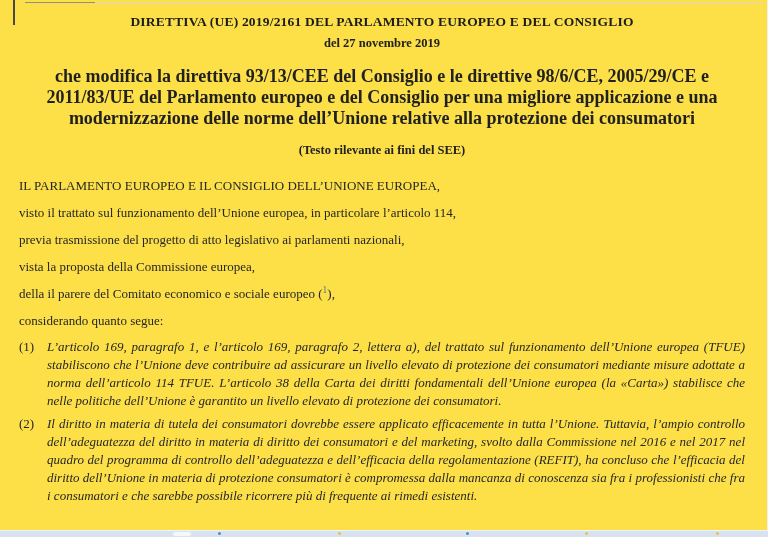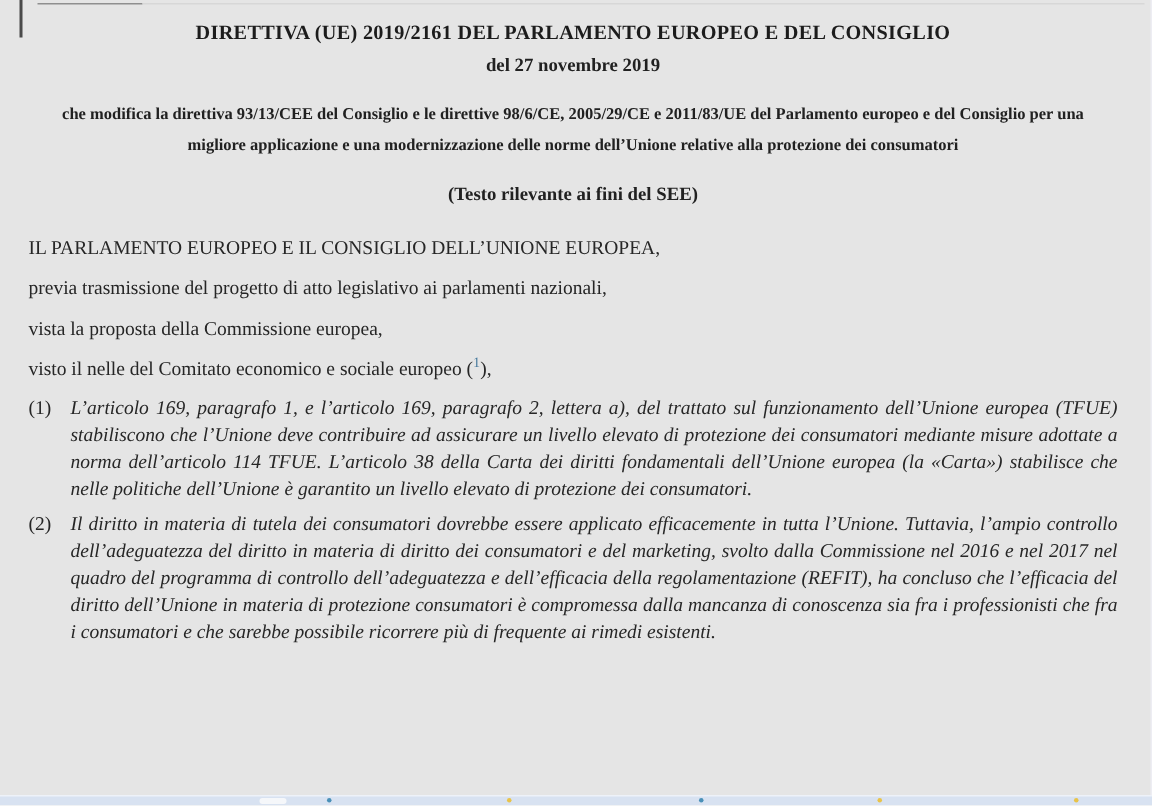--- a/index.html
+++ b/index.html
@@ -1,20 +1,20 @@
 <!DOCTYPE html>
 <html><head>
 <meta charset="utf-8">
 <style>
   html, body { margin: 0; padding: 0; background: #ffffff; }
   .page {
     position: relative;
     width: 768px;
     height: 537px;
-    background: #e5e5e5;
+    background: #fde047;
     overflow: hidden;
     font-family: "Liberation Serif", "DejaVu Serif", serif;
     color: #212121;
   }
   
   .frag-vline {
     position: absolute; left: 13px; top: 0;
     width: 2px; height: 25px; background: #4a4a4a;
   }
   .frag-hline-dark {
@@ -35,21 +35,21 @@
     margin: 0; text-align: center;
     font-size: 13.5px; font-weight: bold; line-height: 18px;
     letter-spacing: 0.2px; color: #1c1c1c;
   }
   .doc-date {
     margin: 4px 0 0; text-align: center;
     font-size: 12.5px; font-weight: bold; line-height: 16px;
   }
   .doc-subtitle {
     margin: 15px auto 0; max-width: 716px; text-align: center;
-    font-size: 11px; font-weight: bold; line-height: 21px;
+    font-size: 18px; font-weight: bold; line-height: 21px;
   }
   .doc-note {
     margin: 13px 0 18px; text-align: center;
     font-size: 12.5px; font-weight: bold; line-height: 17px;
   }
   .pre {
     margin: 10px 0 0; font-size: 13px; line-height: 17px; color: #262626;
   }
   .fn { font-size: 9.5px; line-height: 0; }
   .fn a { color: #46799c; text-decoration: none; cursor: pointer; }
@@ -91,28 +91,30 @@
     <h1 class="doc-title">DIRETTIVA (UE) 2019/2161 DEL PARLAMENTO EUROPEO E DEL CONSIGLIO</h1>
 
     <p class="doc-date">del 27 novembre 2019</p>
 
     <p class="doc-subtitle">che modifica la direttiva 93/13/CEE del Consiglio e le direttive 98/6/CE, 2005/29/CE e 2011/83/UE del Parlamento europeo e del Consiglio per una migliore applicazione e una modernizzazione delle norme dell’Unione relative alla protezione dei consumatori</p>
 
     <p class="doc-note">(Testo rilevante ai fini del SEE)</p>
 
     <p class="pre">IL PARLAMENTO EUROPEO E IL CONSIGLIO DELL’UNIONE EUROPEA,</p>
 
+    <p class="pre">visto il trattato sul funzionamento dell’Unione europea, in particolare l’articolo 114,</p>
 
     <p class="pre">previa trasmissione del progetto di atto legislativo ai parlamenti nazionali,</p>
 
     <p class="pre">vista la proposta della Commissione europea,</p>
 
-    <p class="pre"><span>visto il nelle del Comitato economico e sociale europeo (</span><sup class="fn"><a>1</a></sup><span>),</span></p>
+    <p class="pre"><span>della il parere del Comitato economico e sociale europeo (</span><sup class="fn"><a>1</a></sup><span>),</span></p>
 
 
+    <p class="pre">considerando quanto segue:</p>
 
     <div class="recital">
       <span class="rnum">(1)</span>
       <span class="rtext">L’articolo 169, paragrafo 1, e l’articolo 169, paragrafo 2, lettera a), del trattato sul funzionamento dell’Unione europea (TFUE) stabiliscono che l’Unione deve contribuire ad assicurare un livello elevato di protezione dei consumatori mediante misure adottate a norma dell’articolo 114 TFUE. L’articolo 38 della Carta dei diritti fondamentali dell’Unione europea (la «Carta») stabilisce che nelle politiche dell’Unione è garantito un livello elevato di protezione dei consumatori.</span>
     </div>
 
     <div class="recital">
       <span class="rnum">(2)</span>
       <span class="rtext">Il diritto in materia di tutela dei consumatori dovrebbe essere applicato efficacemente in tutta l’Unione. Tuttavia, l’ampio controllo dell’adeguatezza del diritto in materia di diritto dei consumatori e del marketing, svolto dalla Commissione nel 2016 e nel 2017 nel quadro del programma di controllo dell’adeguatezza e dell’efficacia della regolamentazione (REFIT), ha concluso che l’efficacia del diritto dell’Unione in materia di protezione consumatori è compromessa dalla mancanza di conoscenza sia fra i professionisti che fra i consumatori e che sarebbe possibile ricorrere più di frequente ai rimedi esistenti.</span>
     </div>

